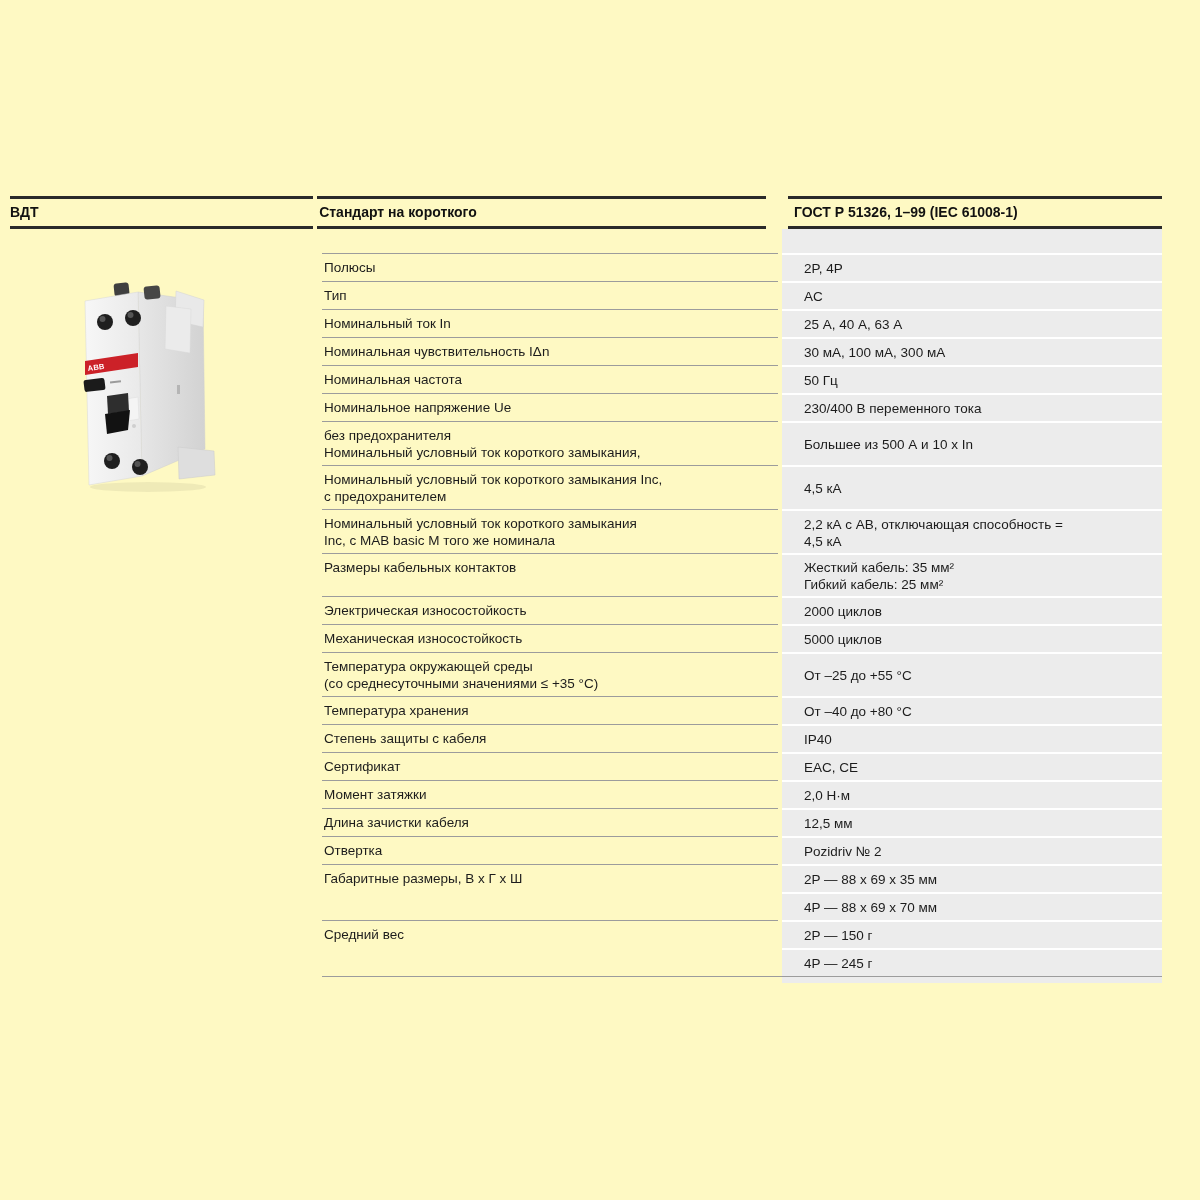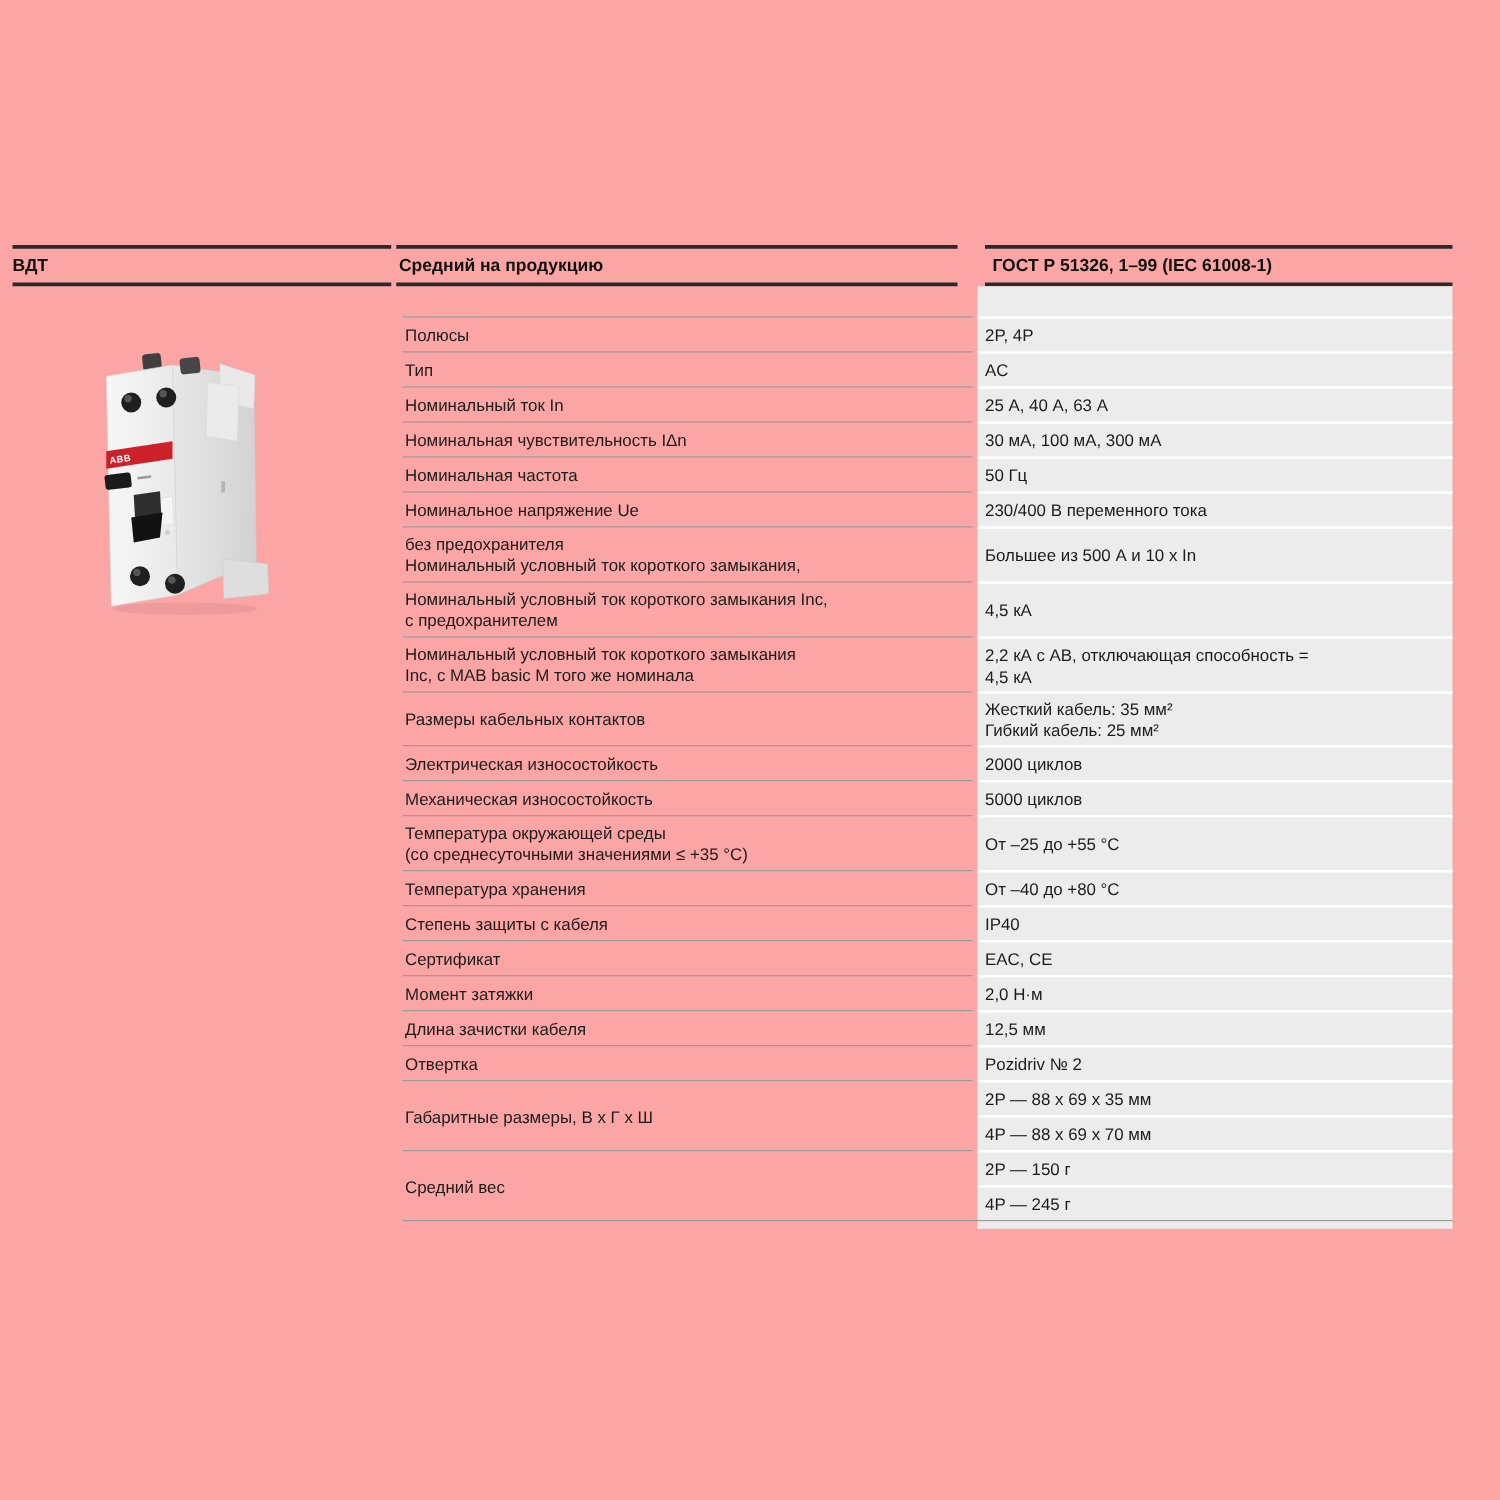--- a/index.html
+++ b/index.html
@@ -1,18 +1,18 @@
 <!DOCTYPE html>
 <html><head>
 <meta charset="utf-8">
 <style>
   * { margin:0; padding:0; box-sizing:border-box; }
   html,body { background:#ffffff; }
   .page {
-    position:relative; width:1200px; height:1200px; background:#fca5a5;
+    position:relative; width:1200px; height:1200px; background:#fef9c3;
     font-family:"Liberation Sans","DejaVu Sans",sans-serif;
     color:var(--text,#1c1c1c); overflow:hidden;
   }
   .doc { position:absolute; left:10px; top:196px; width:1152px; }
 
   
   .header-row { display:flex; }
   .hcell {
     border-top:3px solid var(--bar,#2a2a2a);
     border-bottom:3px solid var(--bar,#2a2a2a);
@@ -28,43 +28,43 @@
   .left-col { width:308px; position:relative; height:300px; }
   .photo { position:absolute; left:68px; top:50px; }
   .table-col { width:840px; margin-left:4px; }
 
   
   .spec-table { border-bottom:1px solid var(--divider,#9c9c9c); }
   .spec-row { display:flex; min-height:28px; }
   .cell-label {
     width:456px; border-top:1px solid var(--divider,#9c9c9c);
     padding:5px 10px 4px 2px; font-size:13.5px; line-height:17px;
-    display:flex; flex-direction:column; justify-content:center;
+    display:flex; flex-direction:column; justify-content:flex-start;
   }
   .vals { width:380px; margin-left:4px; display:flex; flex-direction:column; }
   .cell-value {
     flex:1; min-height:28px; background:var(--valbg,#ececec);
     border-top:2px solid #fff;
-    padding:4px 10px 3px 6px; font-size:13.5px; line-height:17px;
+    padding:4px 10px 3px 22px; font-size:13.5px; line-height:17px;
     display:flex; flex-direction:column; justify-content:center;
   }
   .spec-row.spacer { min-height:24px; }
   .spacer .cell-label { border-top:none; }
   .spacer .cell-value { border-top:none; min-height:24px; }
   .tail-strip { margin-left:460px; width:380px; height:6px; background:var(--valbg,#ececec); }
 </style>
 </head>
 <body>
 
 <div class="page" style="--bar: #2a2a2a; --divider: #9c9c9c; --valbg: #ececec; --text: #1c1c1c; --brand: #cc2128;">
   <div class="doc">
 
     <div class="header-row">
       <div class="hcell c1">ВДТ</div>
-      <div class="hcell c2">Средний на продукцию</div>
+      <div class="hcell c2">Стандарт на короткого</div>
       <div class="hcell c3">ГОСТ Р 51326, 1–99 (IEC 61008-1)</div>
     </div>
 
     <div class="body-row">
 
       <div class="left-col">
         <svg class="photo" width="150" height="218" viewBox="0 0 150 218" role="img" aria-label="Фото ВДТ ABB (выключатель дифференциального тока, 2 полюса)">
           <defs>
             <linearGradient id="bodyGrad" x1="0" y1="0" x2="1" y2="0">
               <stop offset="0" stop-color="#f7f7f7"></stop>

